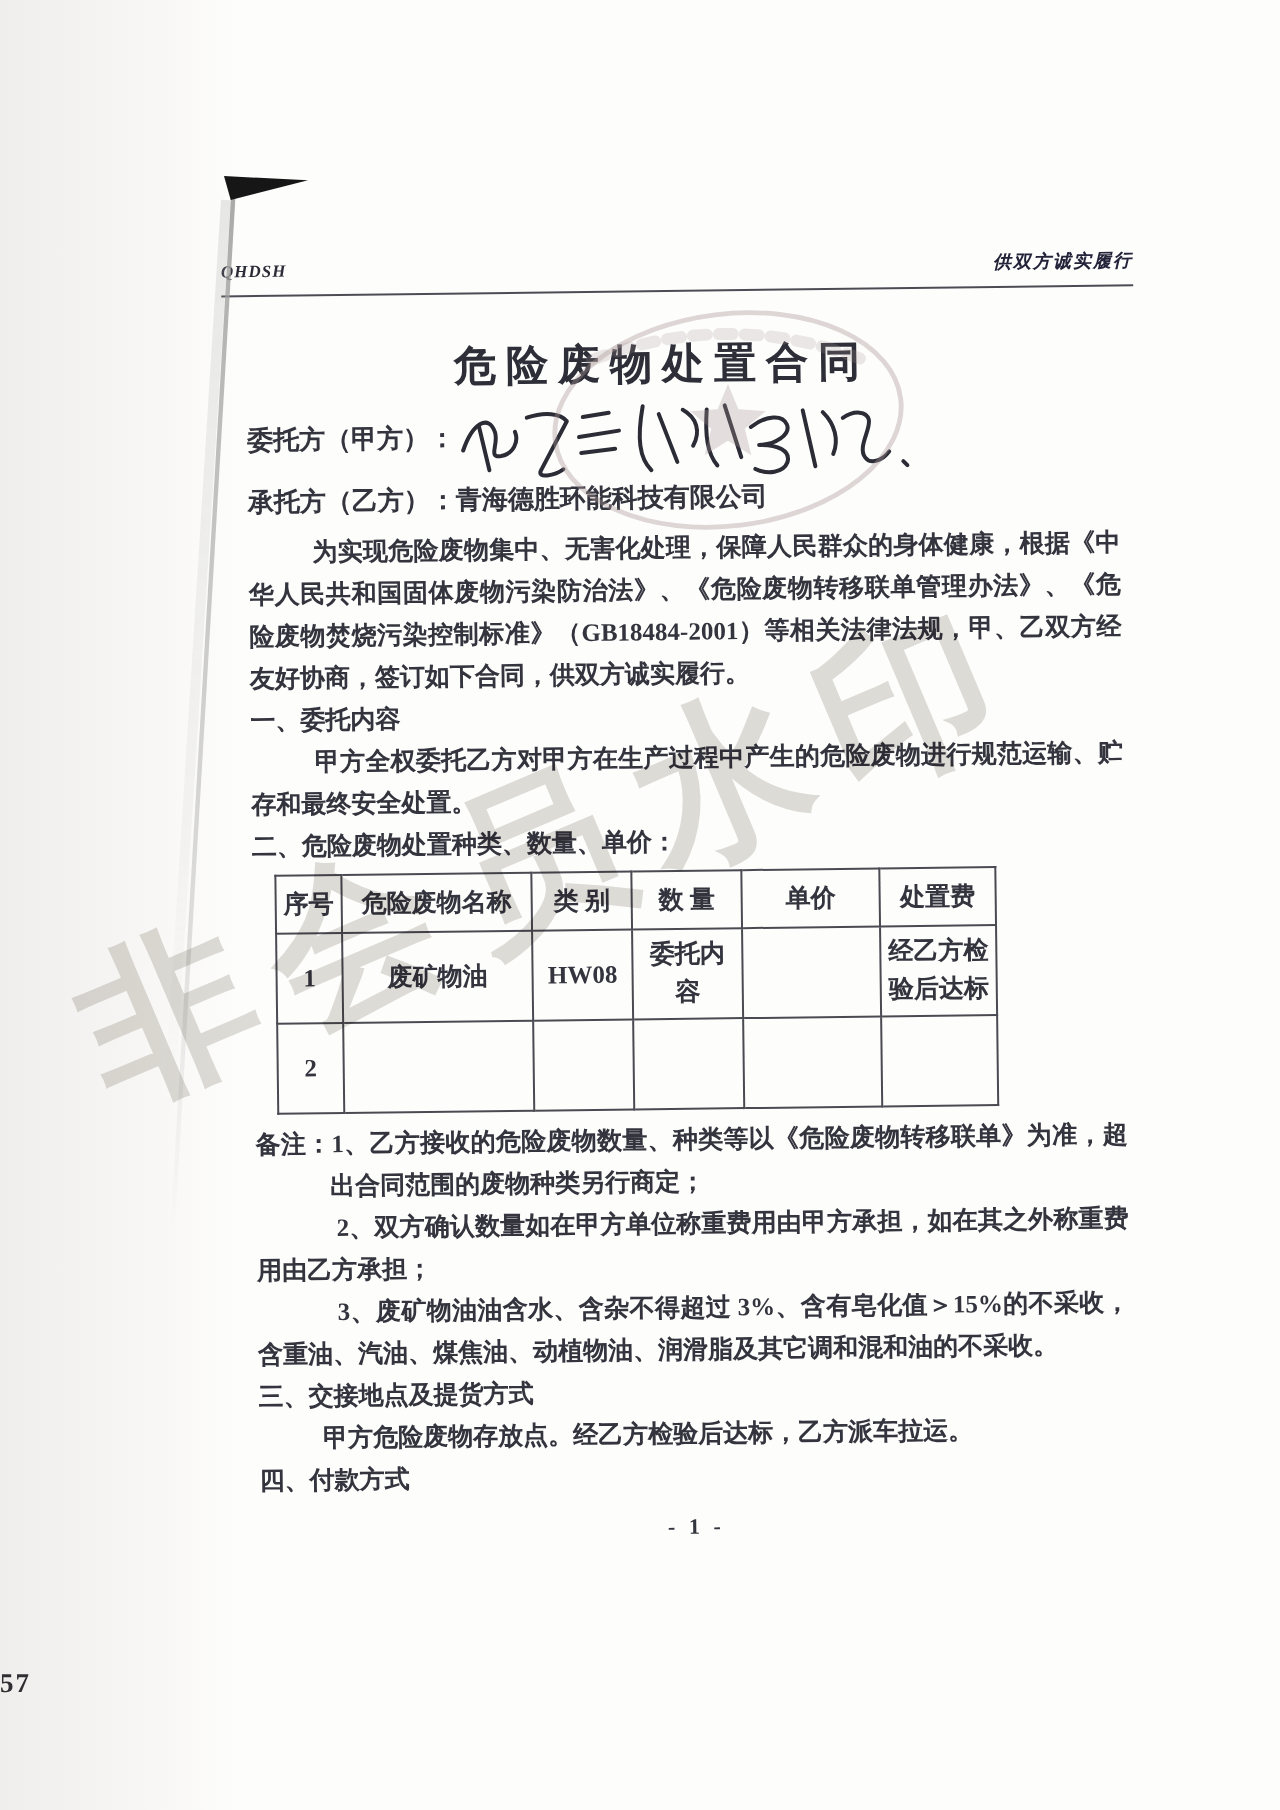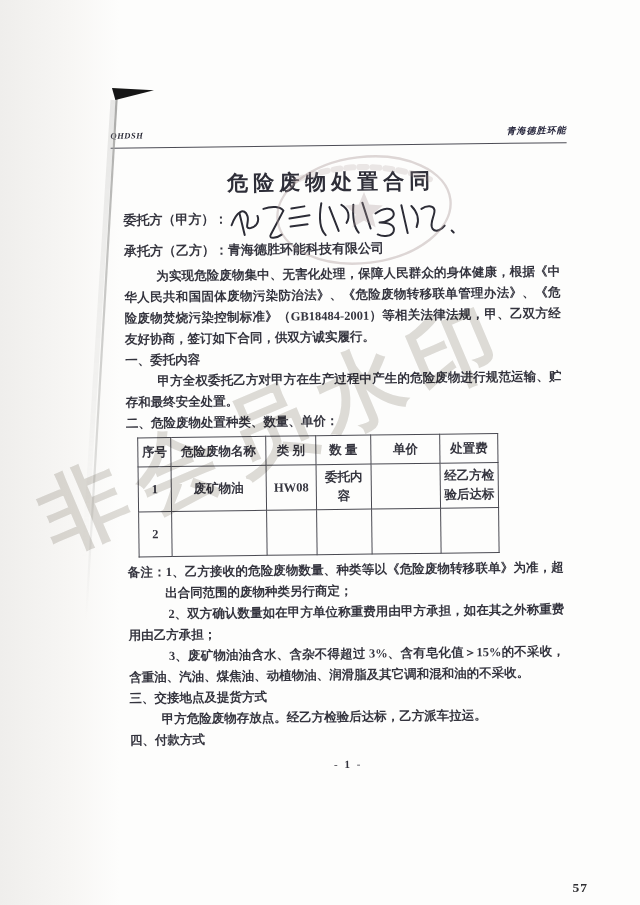--- a/index.html
+++ b/index.html
@@ -38,21 +38,21 @@
     border:1.2px solid #4a4a52;text-align:center;vertical-align:middle;
     font-size:12.5px;font-weight:600;padding:2px 3px;line-height:19px;
   }
   .waste-table thead th{height:24px;}
   .waste-table tbody td{height:40px;}
   .remarks{margin-top:5px;}
   .remark-first{padding-left:37px;text-indent:-37px;text-align:justify;}
   .remark-follow{text-indent:40px;text-align:justify;}
   .footer-pagenum{margin-top:5px;text-align:center;font-size:11px;letter-spacing:2px;}
   .scan-num{
-    position:absolute;left:0;top:880px;width:588px;text-align:right;
+    position:absolute;left:0;top:834px;width:588px;text-align:left;
     font-size:13.5px;letter-spacing:1px;color:#2f2f33;font-weight:600;
   }
   .watermark{
     position:absolute;left:68px;top:462px;white-space:nowrap;
     font-family:"Liberation Sans","DejaVu Sans",sans-serif;
     font-size:86px;font-weight:bold;letter-spacing:14px;
     color:#c9c6c0;opacity:.6;mix-blend-mode:multiply;
     transform:rotate(-23deg);transform-origin:0 100%;
     pointer-events:none;z-index:3;
   }
@@ -84,21 +84,21 @@
   <path d="M98 46 l5.2 12.6 13.6 1 -10.4 8.8 3.3 13.2 -11.7 -7.2 -11.7 7.2 3.3 -13.2 -10.4 -8.8 13.6 -1 Z" fill="#a89595" fill-opacity="0.30"></path>
   <path d="M30 34 q68 -26 136 0" fill="none" stroke="#a89595" stroke-opacity="0.22" stroke-width="6" stroke-linecap="round" stroke-dasharray="7 6"></path>
 </svg>
 
 <div class="watermark">非会员水印</div>
 
 <div class="sheet">
 
   <div class="hdr">
     <span class="hdr-left">QHDSH</span>
-    <span class="hdr-right">青海德胜环能</span>
+    <span class="hdr-right">供双方诚实履行</span>
   </div>
 
   <div class="doc-title">危险废物处置合同</div>
 
   <div class="text-col">
 
     <div class="party-line">
       <span>委托方（甲方）：</span>
       
       <svg class="hand" width="236" height="48" viewBox="0 0 236 48">

